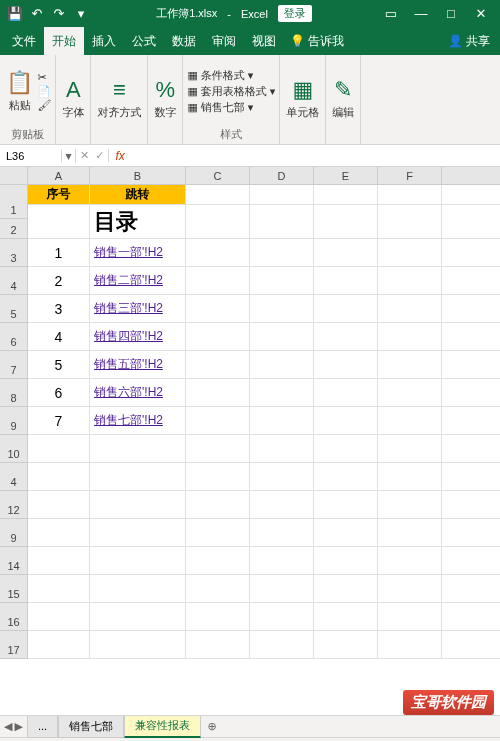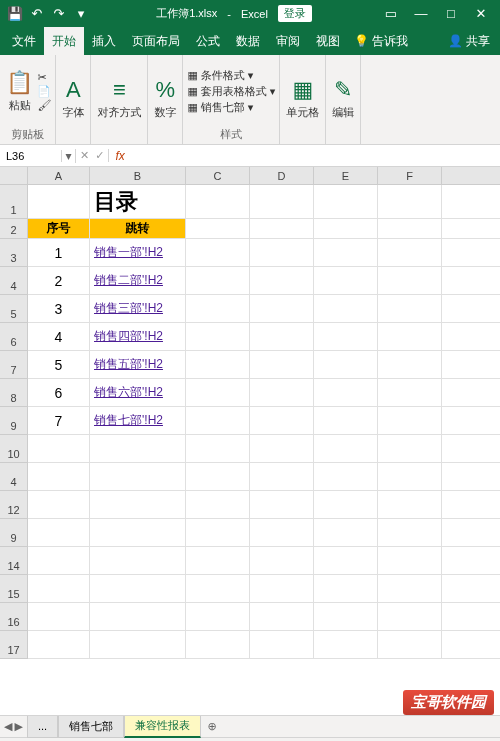--- a/index.html
+++ b/index.html
@@ -93,21 +93,20 @@
     <div class="wbtn">—</div>
     <div class="wbtn">□</div>
     <div class="wbtn">✕</div>
   </div>
 </div>
 
 <div class="tab-bar">
   <div class="tab-item">文件</div>
   <div class="tab-item active">开始</div>
   <div class="tab-item">插入</div>
-  <div class="tab-item">页面布局</div>
   <div class="tab-item">公式</div>
   <div class="tab-item">数据</div>
   <div class="tab-item">审阅</div>
   <div class="tab-item">视图</div>
   <div class="right-item">
       <span>💡</span>
       <span>告诉我</span>
     </div>
   <div class="spacer"></div>
   <div class="right-item">
@@ -234,31 +233,31 @@
     <div class="row-h" style="height:28px">10</div>
     <div class="row-h" style="height:28px">4</div>
     <div class="row-h" style="height:28px">12</div>
     <div class="row-h" style="height:28px">9</div>
     <div class="row-h" style="height:28px">14</div>
     <div class="row-h" style="height:28px">15</div>
     <div class="row-h" style="height:28px">16</div>
     <div class="row-h" style="height:28px">17</div>
   </div>
   <div class="cells">
+    <div class="row r2">
+      <div class="cell A hdr">序号</div>
+      <div class="cell B hdr">跳转</div>
+      <div class="cell C"></div>
+        <div class="cell D"></div>
+        <div class="cell E"></div>
+        <div class="cell F"></div>
+    </div>
     <div class="row r1">
       <div class="cell A"></div>
       <div class="cell B" style="justify-content:flex-start;font-weight:bold;">目录</div>
-      <div class="cell C"></div>
-        <div class="cell D"></div>
-        <div class="cell E"></div>
-        <div class="cell F"></div>
-    </div>
-    <div class="row r2">
-      <div class="cell A hdr">序号</div>
-      <div class="cell B hdr">跳转</div>
       <div class="cell C"></div>
         <div class="cell D"></div>
         <div class="cell E"></div>
         <div class="cell F"></div>
     </div>
     <div class="row data">
         <div class="cell A seq">1</div>
         <div class="cell B">
           <span class="link">销售一部'!H2</span>
         </div>

